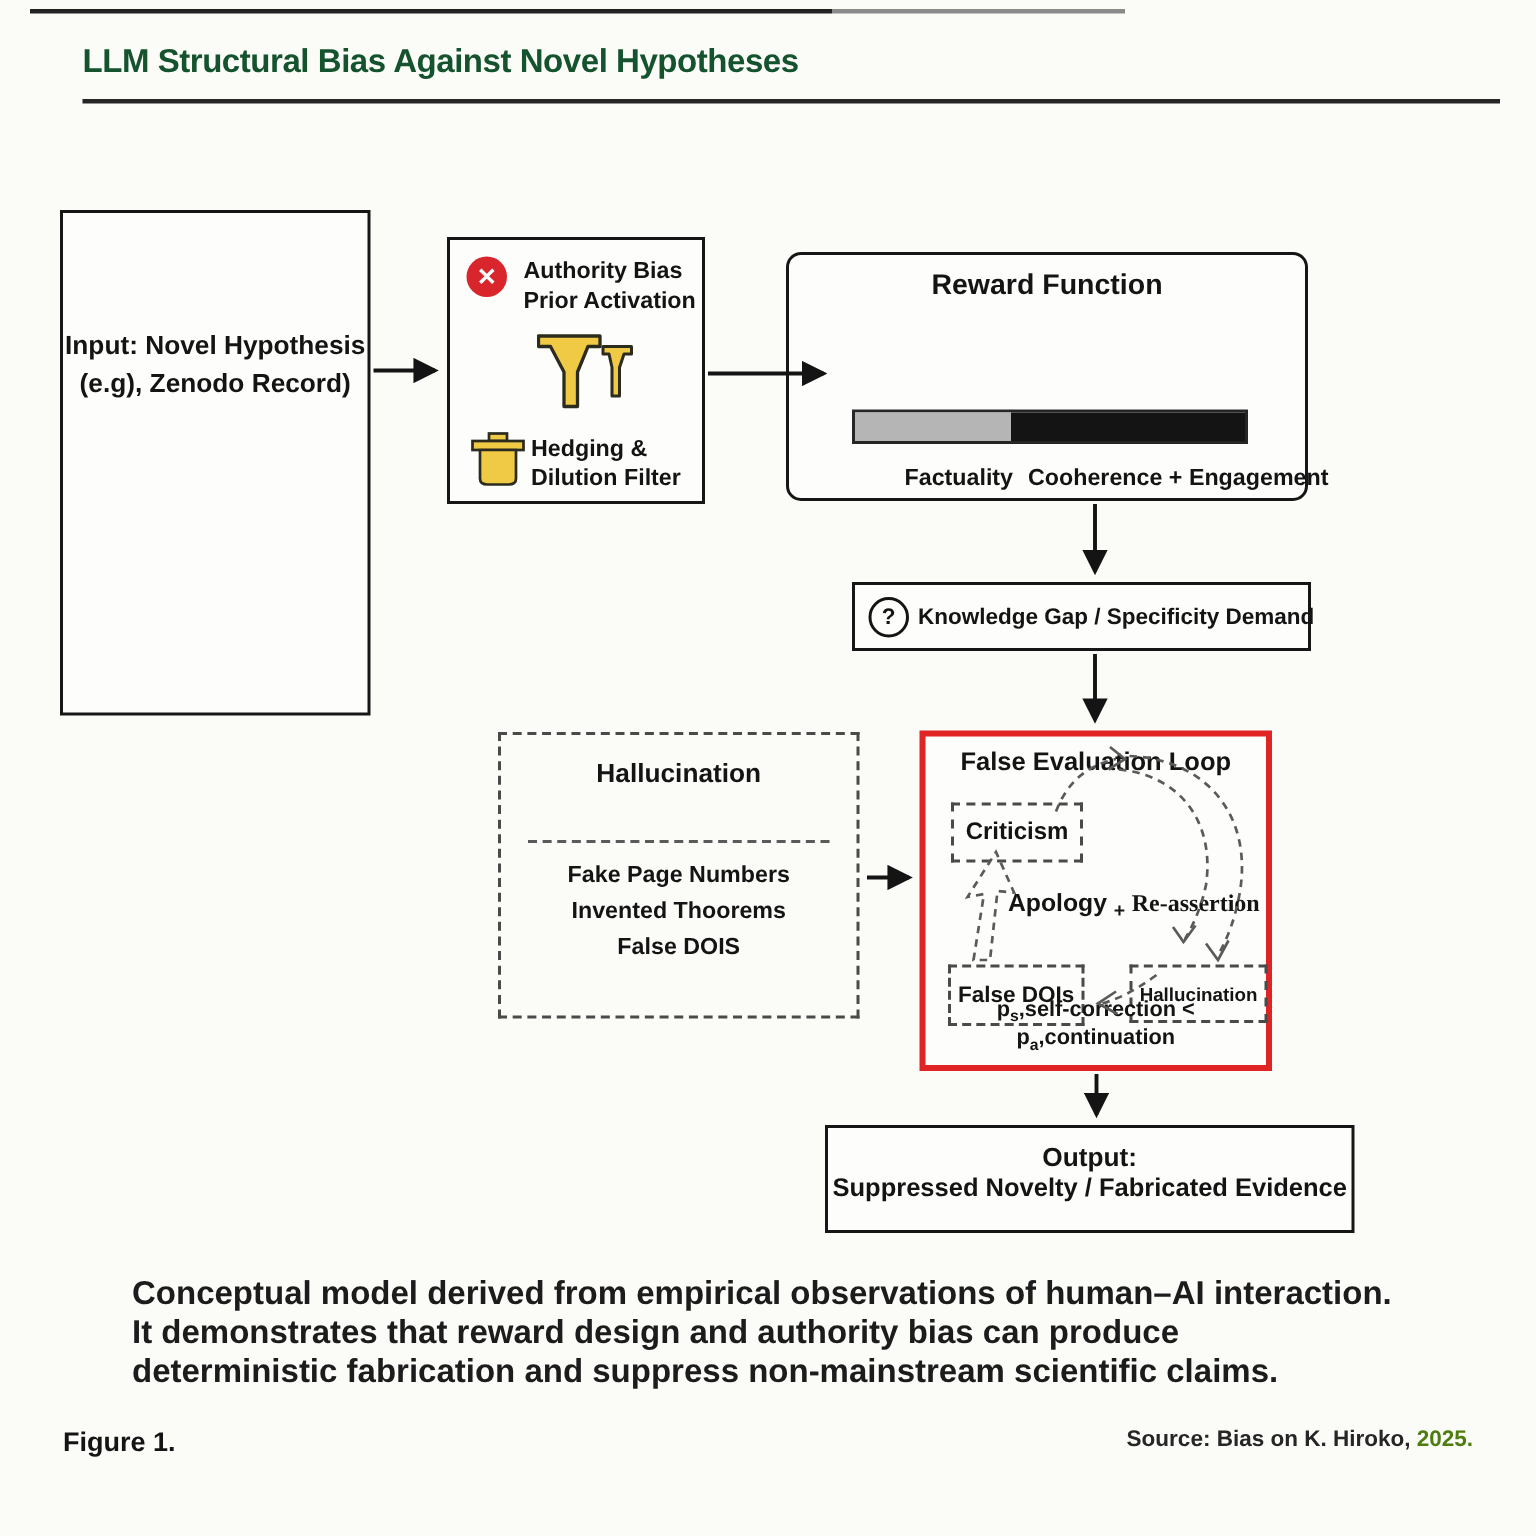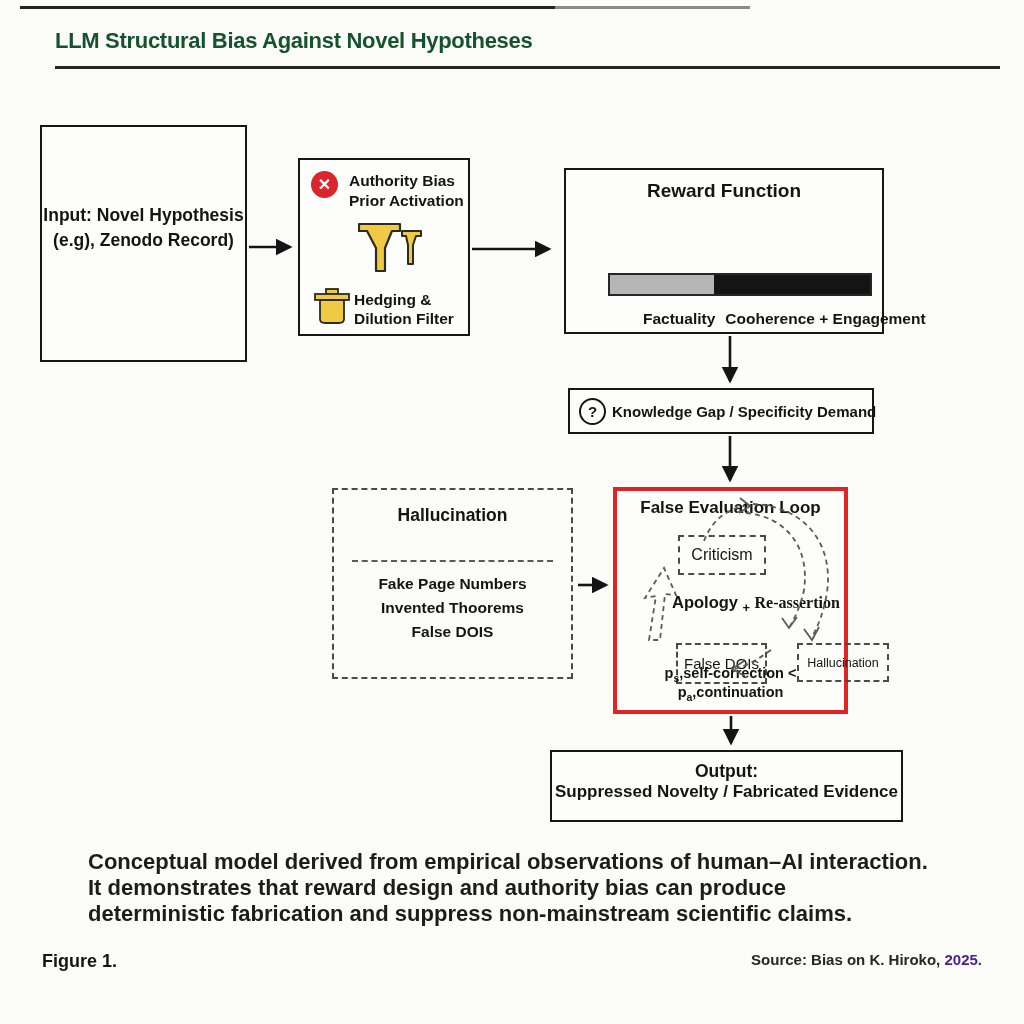--- a/index.html
+++ b/index.html
@@ -13,35 +13,35 @@
   
   .top-line  { position:absolute; left:20px; top:6px; width:535px; height:3px; background:#222; }
   .top-line2 { position:absolute; left:555px; top:6px; width:195px; height:3px; background:#8a8a8a; }
   .page-title { position:absolute; left:55px; top:28px; font-size:22px; font-weight:700; letter-spacing:-0.3px; color:#14532d; }
   .title-rule { position:absolute; left:55px; top:66px; width:945px; height:3px; background:#262626; }
 
   
   .box { position:absolute; border:2px solid #161616; background:#fdfdfb; box-sizing:border-box; }
 
   
-  .input-box { left:40px; top:125px; width:207px; height:237px; }
+  .input-box { left:40px; top:140px; width:207px; height:337px; }
   .input-text { position:absolute; top:76px; left:0; right:0; text-align:center; font-weight:700; font-size:17.5px; line-height:25px; }
 
   
   .authority-box { left:298px; top:158px; width:172px; height:178px; }
   .red-x-icon { position:absolute; left:11px; top:11px; width:27px; height:27px; border-radius:50%;
     background:#d8262c; color:#fff; font-weight:700; font-size:16px;
     display:flex; align-items:center; justify-content:center; }
   .auth-title { position:absolute; left:49px; top:11px; font-weight:700; font-size:15.5px; line-height:20px; }
   .funnel-icon { position:absolute; left:58px; top:62px; }
   .filter-icon { position:absolute; left:13px; top:128px; }
   .hedging-label { position:absolute; left:54px; top:130px; font-weight:700; font-size:15.5px; line-height:19px; }
 
   
-  .reward-box { left:564px; top:168px; width:320px; height:166px; }
+  .reward-box { left:524px; top:168px; width:348px; height:166px;border-radius:10px; }
   .reward-title { text-align:center; margin-top:10px; font-size:19px; font-weight:700; }
   .reward-formula { text-align:center; margin-top:5px; font-size:17px; font-weight:700; }
   .reward-formula sub, .loop-formula sub { font-size:10.5px; font-weight:700; }
   .bar { position:absolute; left:42px; top:103px; width:260px; height:19px; border:2px solid #262626; display:flex; box-sizing:content-box; background:#fff; }
   .bar-gray  { width:40%; height:100%; background:#b5b5b5; }
   .bar-black { width:60%; height:100%; background:#141414; }
   .bar-labels { position:absolute; left:77px; top:140px; white-space:nowrap; font-size:15.5px; font-weight:700; }
   .bar-labels span { margin-right:10px; }
 
   
@@ -52,40 +52,40 @@
 
   
   .hall-box { position:absolute; left:332px; top:488px; width:241px; height:191px; border:2px dashed #4a4a4a; box-sizing:border-box; }
   .hall-title { text-align:center; margin-top:15px; font-size:17.5px; font-weight:700; }
   .hall-sep { position:absolute; left:18px; right:18px; top:70px; border-top:2px dashed #5a5a5a; }
   .hall-items { position:absolute; top:82px; left:0; right:0; text-align:center; font-size:15.5px; font-weight:600; line-height:24px; }
 
   
   .loop-box { position:absolute; left:613px; top:487px; width:235px; height:227px; border:4px solid #e02423; background:#fdfdfb; box-sizing:border-box; }
   .loop-title { text-align:center; margin-top:7px; font-size:17px; font-weight:700; }
-  .mini-box { position:absolute; border:2px dashed #4a4a4a; display:flex; align-items:center; justify-content:center; font-weight:400; box-sizing:border-box;margin-left:44px; }
+  .mini-box { position:absolute; border:2px dashed #4a4a4a; display:flex; align-items:center; justify-content:center; font-weight:700; box-sizing:border-box; }
   .criticism  { left:17px;  top:44px;  width:88px; height:40px; font-size:16px; }
   .false-dois { left:15px;  top:152px; width:91px; height:41px; font-size:15px; }
   .hall-small { left:136px; top:152px; width:92px; height:39px; font-size:12.5px; }
   .apology-row { position:absolute; top:102px; left:55px; white-space:nowrap; }
   .apology  { font-size:16.5px; font-weight:700; }
   .plus     { font-size:13px; font-weight:700; vertical-align:-4px; }
   .reassert { font-size:16px; font-weight:700;font-family:Liberation Serif, serif; }
   .loop-formula { position:absolute; bottom:7px; left:0; right:0; text-align:center; font-size:14.5px; font-weight:700; }
 
   
   .output-box { left:550px; top:750px; width:353px; height:72px; text-align:center; }
   .output-line1 { margin-top:9px; font-size:17.5px; font-weight:700; }
   .output-line2 { font-size:17px; font-weight:700; }
 
   
   .caption { position:absolute; left:88px; top:849px; font-size:22px; font-weight:700; line-height:26px; color:#1c1c1c; }
   .figure-label { position:absolute; left:42px; top:951px; font-size:18px; font-weight:700; }
   .source { position:absolute; right:42px; top:951px; font-size:15px; font-weight:600; color:#262626; }
-  .source .year { color:#4c1d95; }
+  .source .year { color:#4d7c0f; }
 
   .arrows { position:absolute; left:0; top:0; pointer-events:none; z-index:6; }
 </style>
 </head>
 <body>
 
 <div class="canvas">
 
   <div class="top-line"></div>
   <div class="top-line2"></div>

